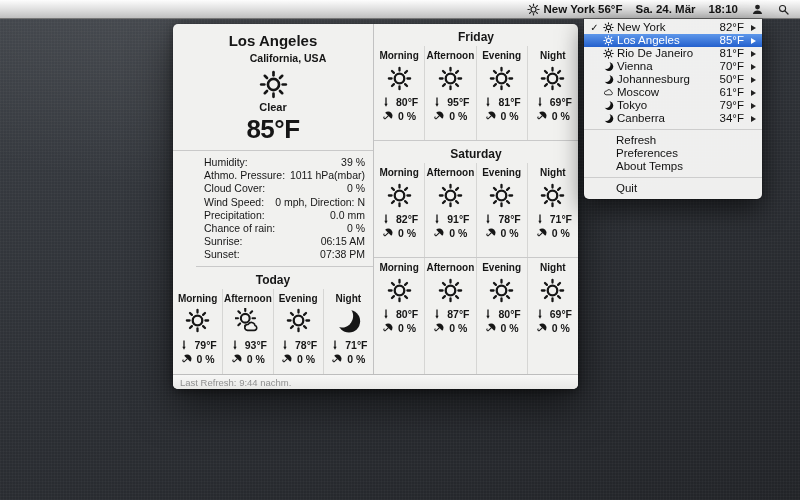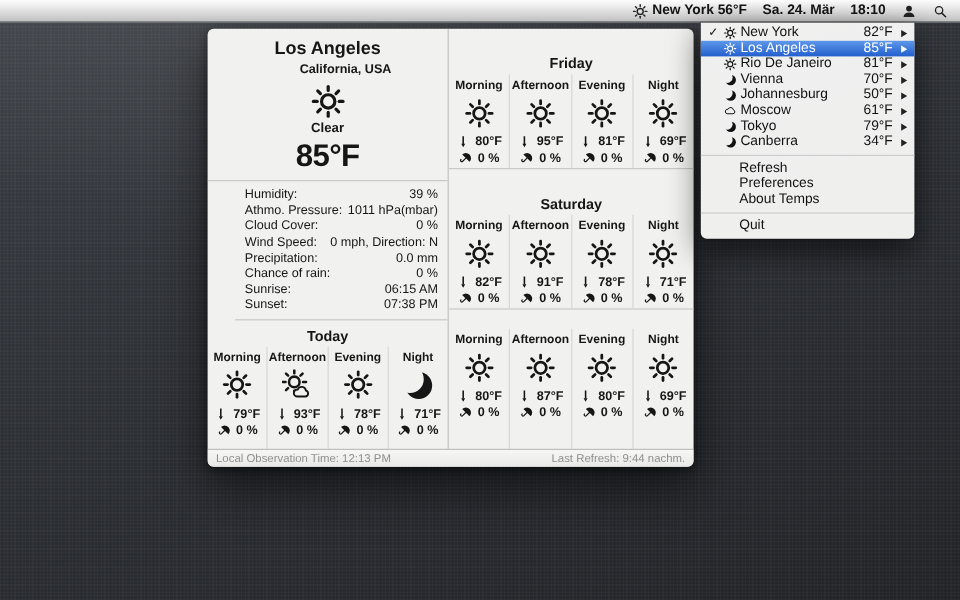--- a/index.html
+++ b/index.html
@@ -69,21 +69,21 @@
   .cc-icon svg { width:29px; height:29px; }
   .cc-cond { font-size:11px; font-weight:700; margin-top:2px; }
   .cc-temp { font-size:26px; font-weight:700; letter-spacing:-0.5px; margin-top:1px; }
 
   .details { padding:5px 8px 4px 8px; border-bottom:1px solid #c9c9c9;margin-left:23px; }
   .d-row { display:flex; justify-content:space-between; font-size:10.5px; line-height:13.2px; }
 
   .today-slot { flex:1; display:flex; min-height:0; }
 
   .day-section { flex:1; display:flex; flex-direction:column; min-height:0; }
-  .col-right .day-section { border-bottom:1px solid #c9c9c9;margin-top:16px; }
+  .col-right .day-section { border-bottom:1px solid #c9c9c9; }
   .col-right .day-section:last-child { border-bottom:none; }
   .day-title { text-align:center; font-weight:700; font-size:12px; padding:6px 0 2px 0; }
   .periods { flex:1; display:flex; min-height:0; }
   .period { flex:1; display:flex; flex-direction:column; align-items:center; padding-top:1px; }
   .period + .period { border-left:1px solid #d6d6d4; }
   .p-label { font-size:10px; font-weight:700; margin:3px 0 1px 0; }
   .p-icon { height:32px; display:flex; align-items:center; justify-content:center; }
   .p-icon svg { width:25px; height:25px; }
   .p-icon.moon svg { width:28px; height:28px; }
   .p-row { display:flex; align-items:center; gap:4px; margin-top:2px; font-size:10.5px; font-weight:700; }
@@ -949,16 +949,15 @@
                   </svg>
                 </span>
       <span>0 %</span>
     </div>
   </div>
           </div>
   </div>
       </div>
   </div>
   <div class="statusbar">
-    <span>Local Observation Time: 12:13 PM</span>
     <span>Last Refresh: 9:44 nachm.</span>
   </div>
 </div>
 
 </body></html>

